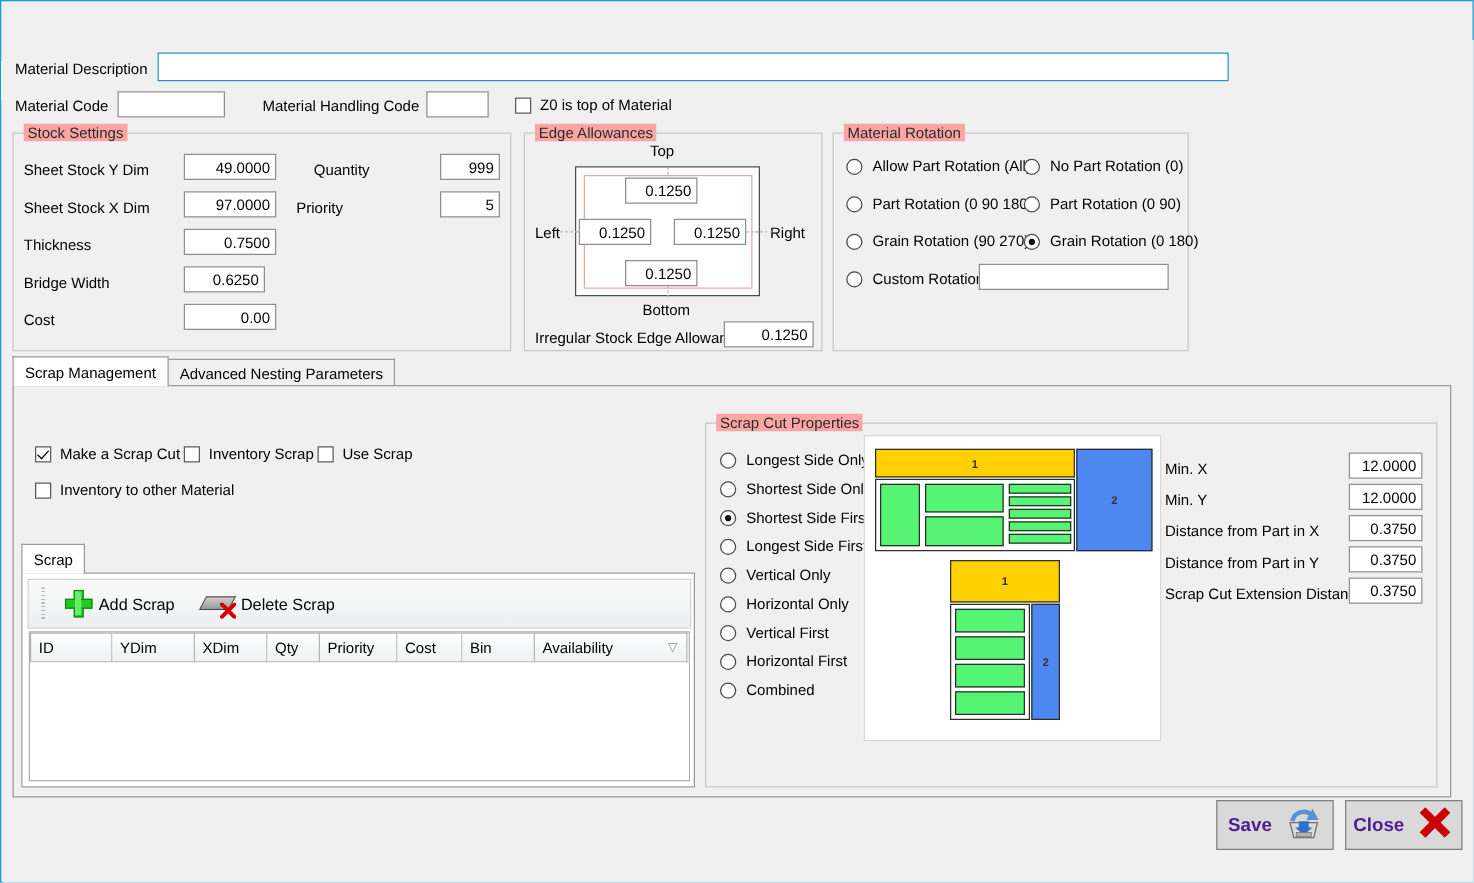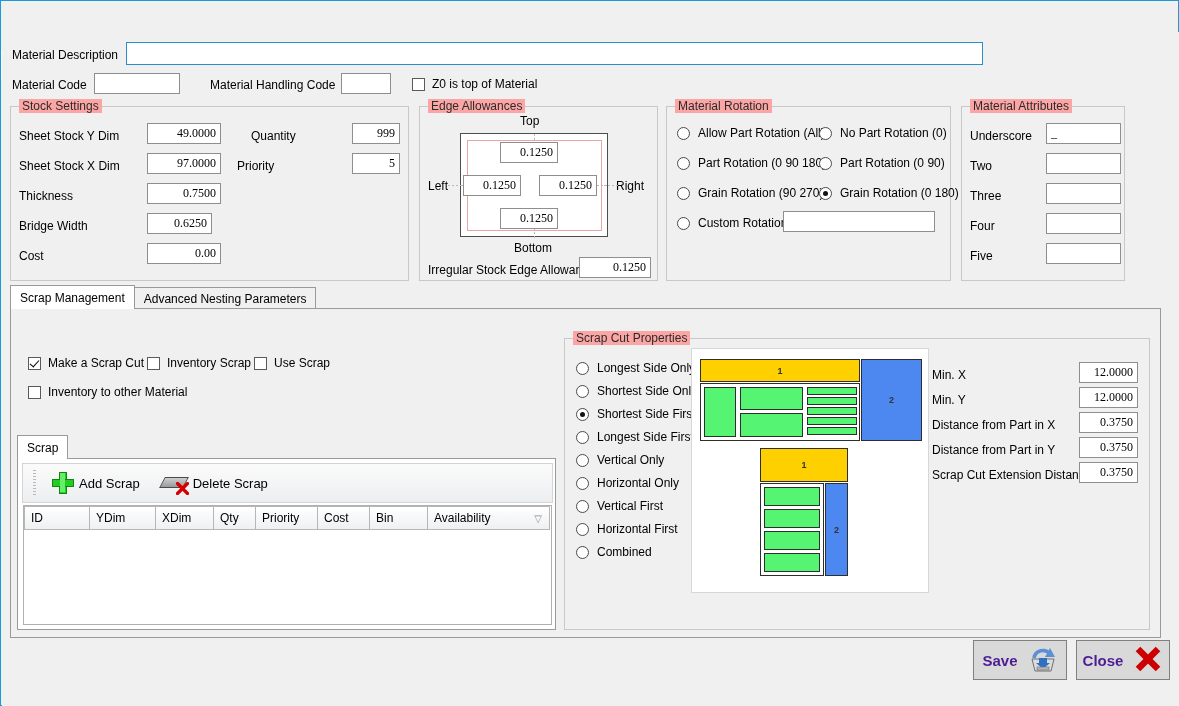--- a/index.html
+++ b/index.html
@@ -44,21 +44,21 @@
     background: #f0f0f0;
   }
 
   label, .lbl { font-size: 12px; color: #000; white-space: nowrap; }
 
   
   .tb {
     border: 1px solid #8e8e8e;
     background: #fff;
     height: 21px;
-    font-family: Liberation Serif, serif;
+    font-family: Liberation Sans, sans-serif;
     font-size: 12px;
     padding: 0 4px;
     text-align: right;
     line-height: 19px;
     color:#000;
     outline: none;
   }
   .tb.left { text-align: left; }
   .tb.blue { border:1px solid #2a8fc9; }
 
@@ -318,38 +318,20 @@
         <span class="lbl">Grain Rotation (0 180)</span>
       </div>
 
       <div class="rb" style="position:absolute; left:10px; top:109px;">
         <span class="rbdot"></span>
         <span class="lbl">Custom Rotation</span>
       </div>
       <input class="tb left" style="position: absolute; left: 116px; top: 104px; width: 152px;" value="">
     </div>
 
-    <div class="gb" style="left:959px; top:74px; width:164px; height:175px;">
-      <div class="gb-title">Material Attributes</div>
-
-      <div class="lbl" style="position:absolute; left:8px; top:22px;">Underscore</div>
-      <input class="tb left" style="position: absolute; left: 84px; top: 16px; width: 75px;" value="_">
-
-      <div class="lbl" style="position:absolute; left:8px; top:52px;">Two</div>
-      <input class="tb left" style="position: absolute; left: 84px; top: 46px; width: 75px;" value="">
-
-      <div class="lbl" style="position:absolute; left:8px; top:82px;">Three</div>
-      <input class="tb left" style="position: absolute; left: 84px; top: 76px; width: 75px;" value="">
-
-      <div class="lbl" style="position:absolute; left:8px; top:112px;">Four</div>
-      <input class="tb left" style="position: absolute; left: 84px; top: 106px; width: 75px;" value="">
-
-      <div class="lbl" style="position:absolute; left:8px; top:142px;">Five</div>
-      <input class="tb left" style="position: absolute; left: 84px; top: 136px; width: 75px;" value="">
-    </div>
 
     <div class="tabstrip" style="left:8px; top:253px;">
       <div class="tab active">
         <span>Scrap Management</span>
       </div>
       <div class="tab">
         <span>Advanced Nesting Parameters</span>
       </div>
     </div>
     <div class="panel" style="left:8px; top:276px; width:1151px; height:330px; background:#f0f0f0;">

